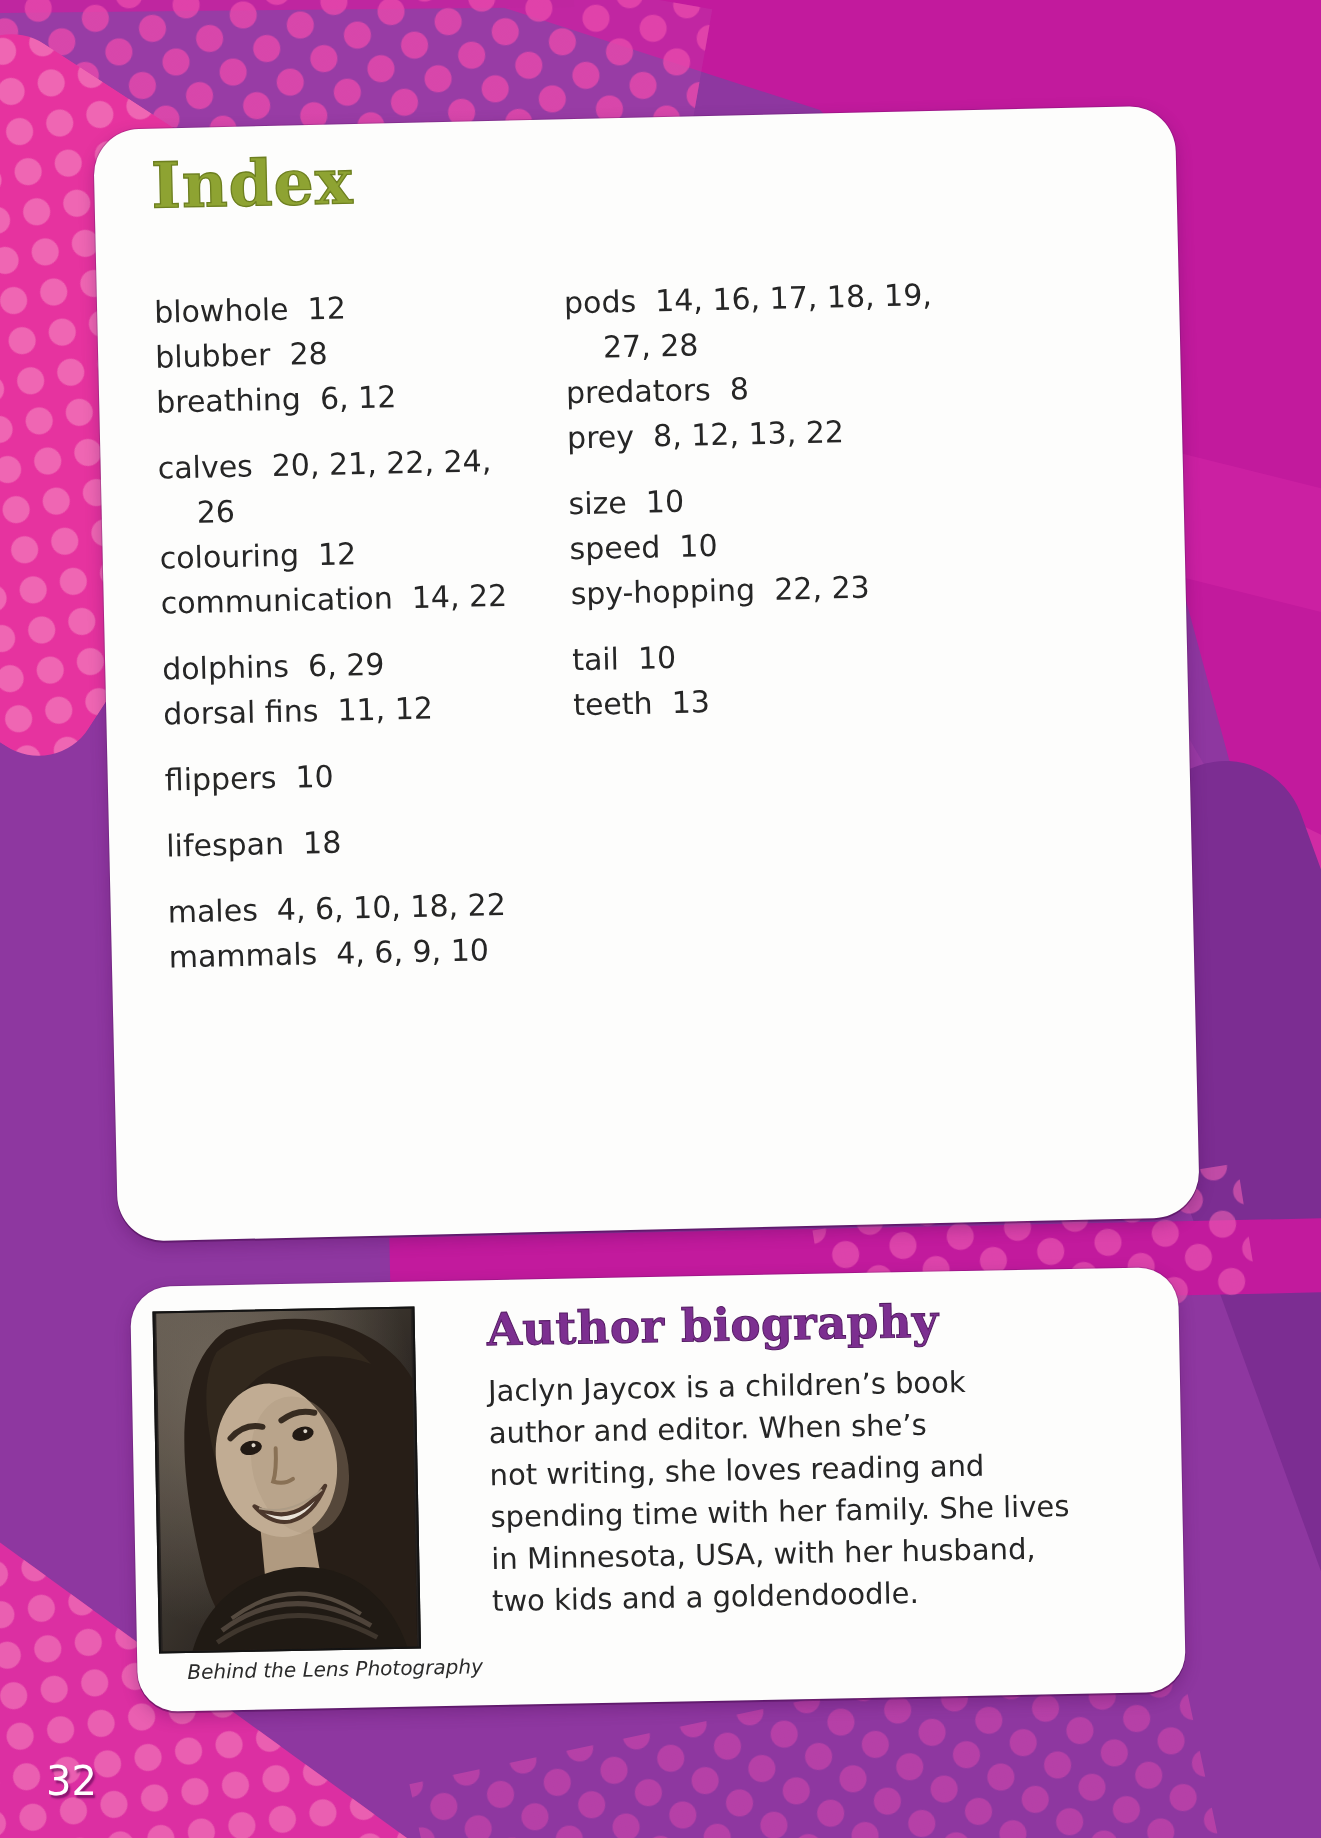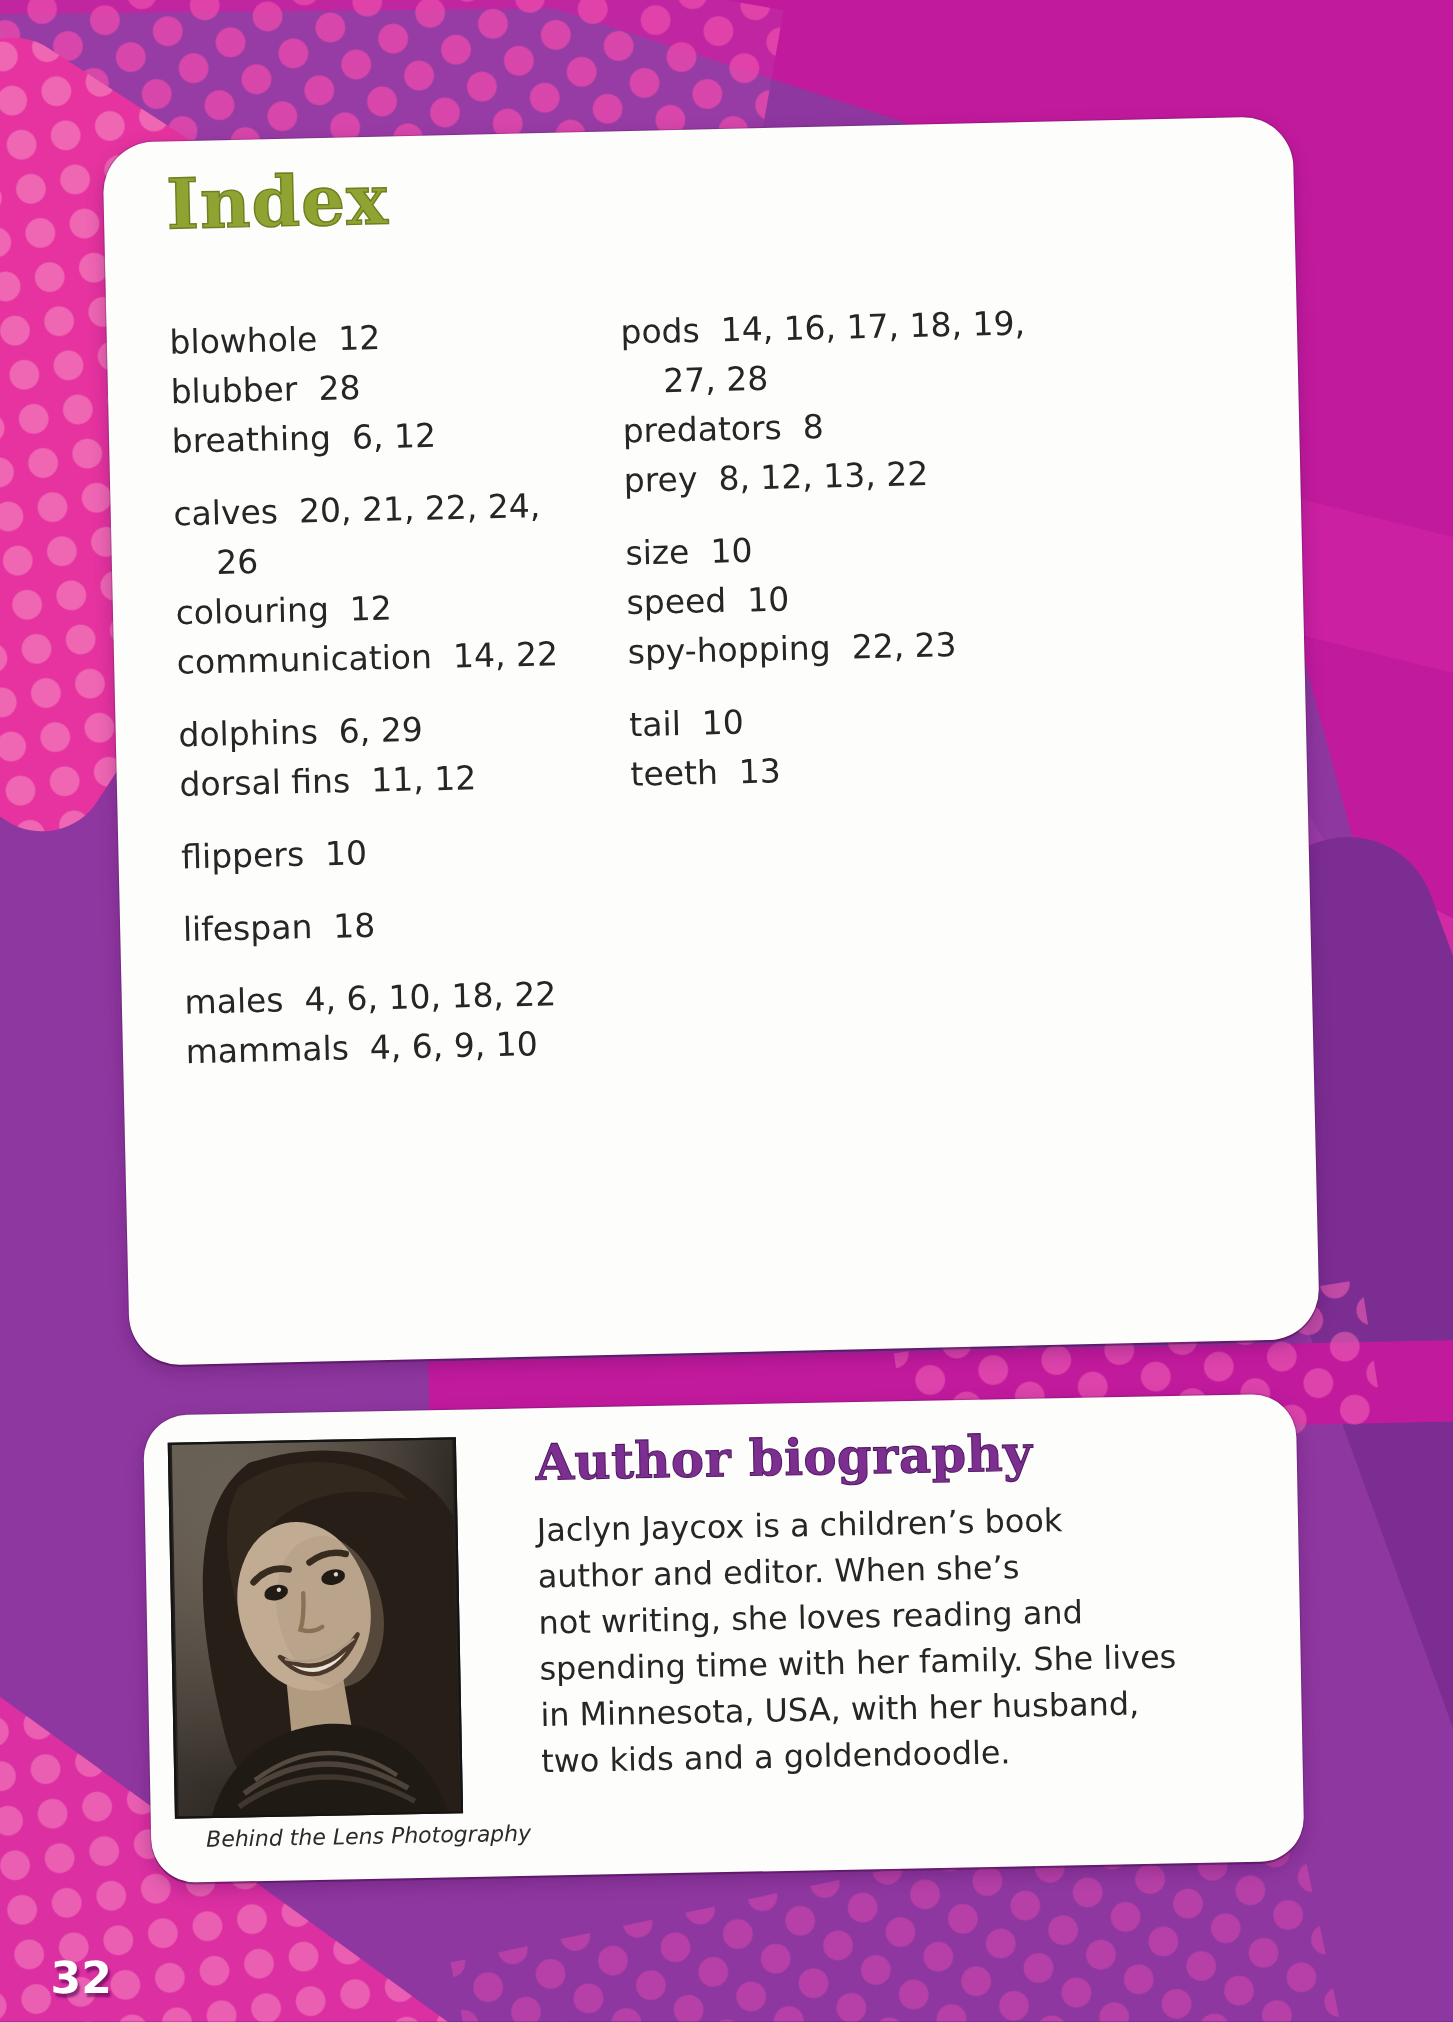--- a/index.html
+++ b/index.html
@@ -65,23 +65,22 @@
   .bio-title {
     font-family:"DejaVu Serif", serif; font-weight:bold; font-size:45px; line-height:1.15;
     color:var(--purple-title,#7c2f90); -webkit-text-stroke:1px #531a62; letter-spacing:0.5px;
   }
   .bio-text { margin-top:14px; }
   .bio-line { font-size:29px; line-height:42px; color:var(--text,#262626); white-space:nowrap; }
 
   
   .page-number {
     position:absolute; left:46px; top:1758px; z-index:11;
-    font-size:40px; font-weight:bold; color:#ffffff;
+    font-size:40px; font-weight:normal; color:#ffffff;
     text-shadow:2px 3px 2px rgba(70,0,70,.55);
-    margin-top:18px;
   }
 </style>
 </head>
 <body>
 
 <div class="page" style="--purple-bg: #8e37a0; --magenta: #c21a9d; --pink-band: #e6339f; --pink-dot: #ef66b3; --green-title: #8ea332; --purple-title: #7c2f90; --text: #262626; --card: #fdfdfc;">
 
   <div class="bg magenta-field"></div>
   <div class="bg top-sliver"></div>
   <div class="ray ray-a"></div>

